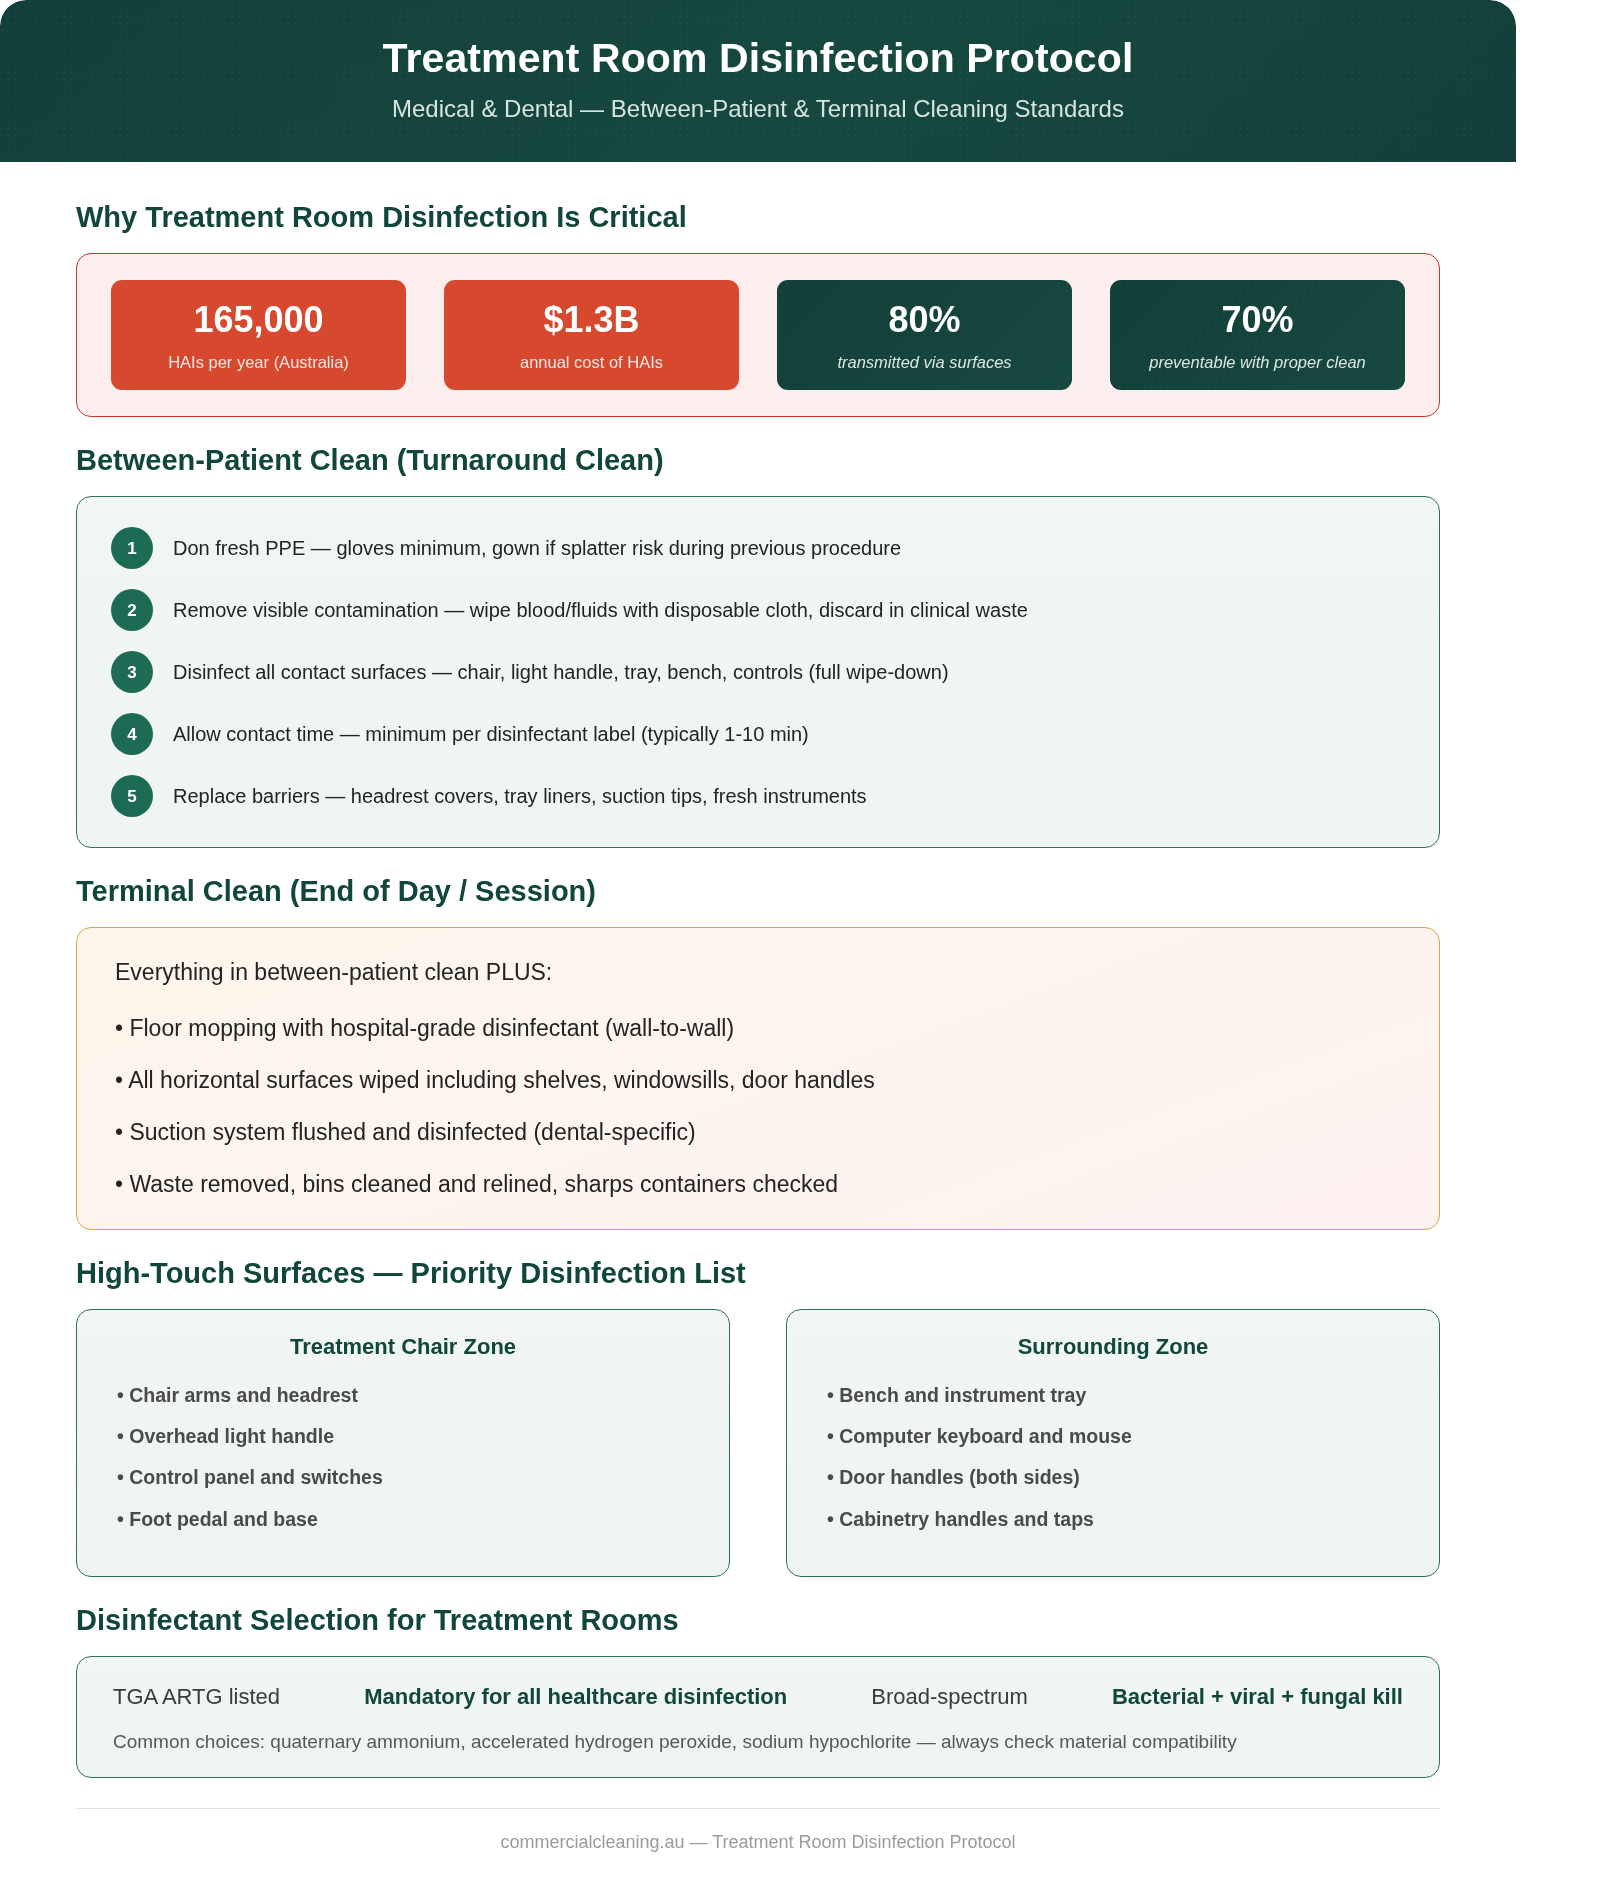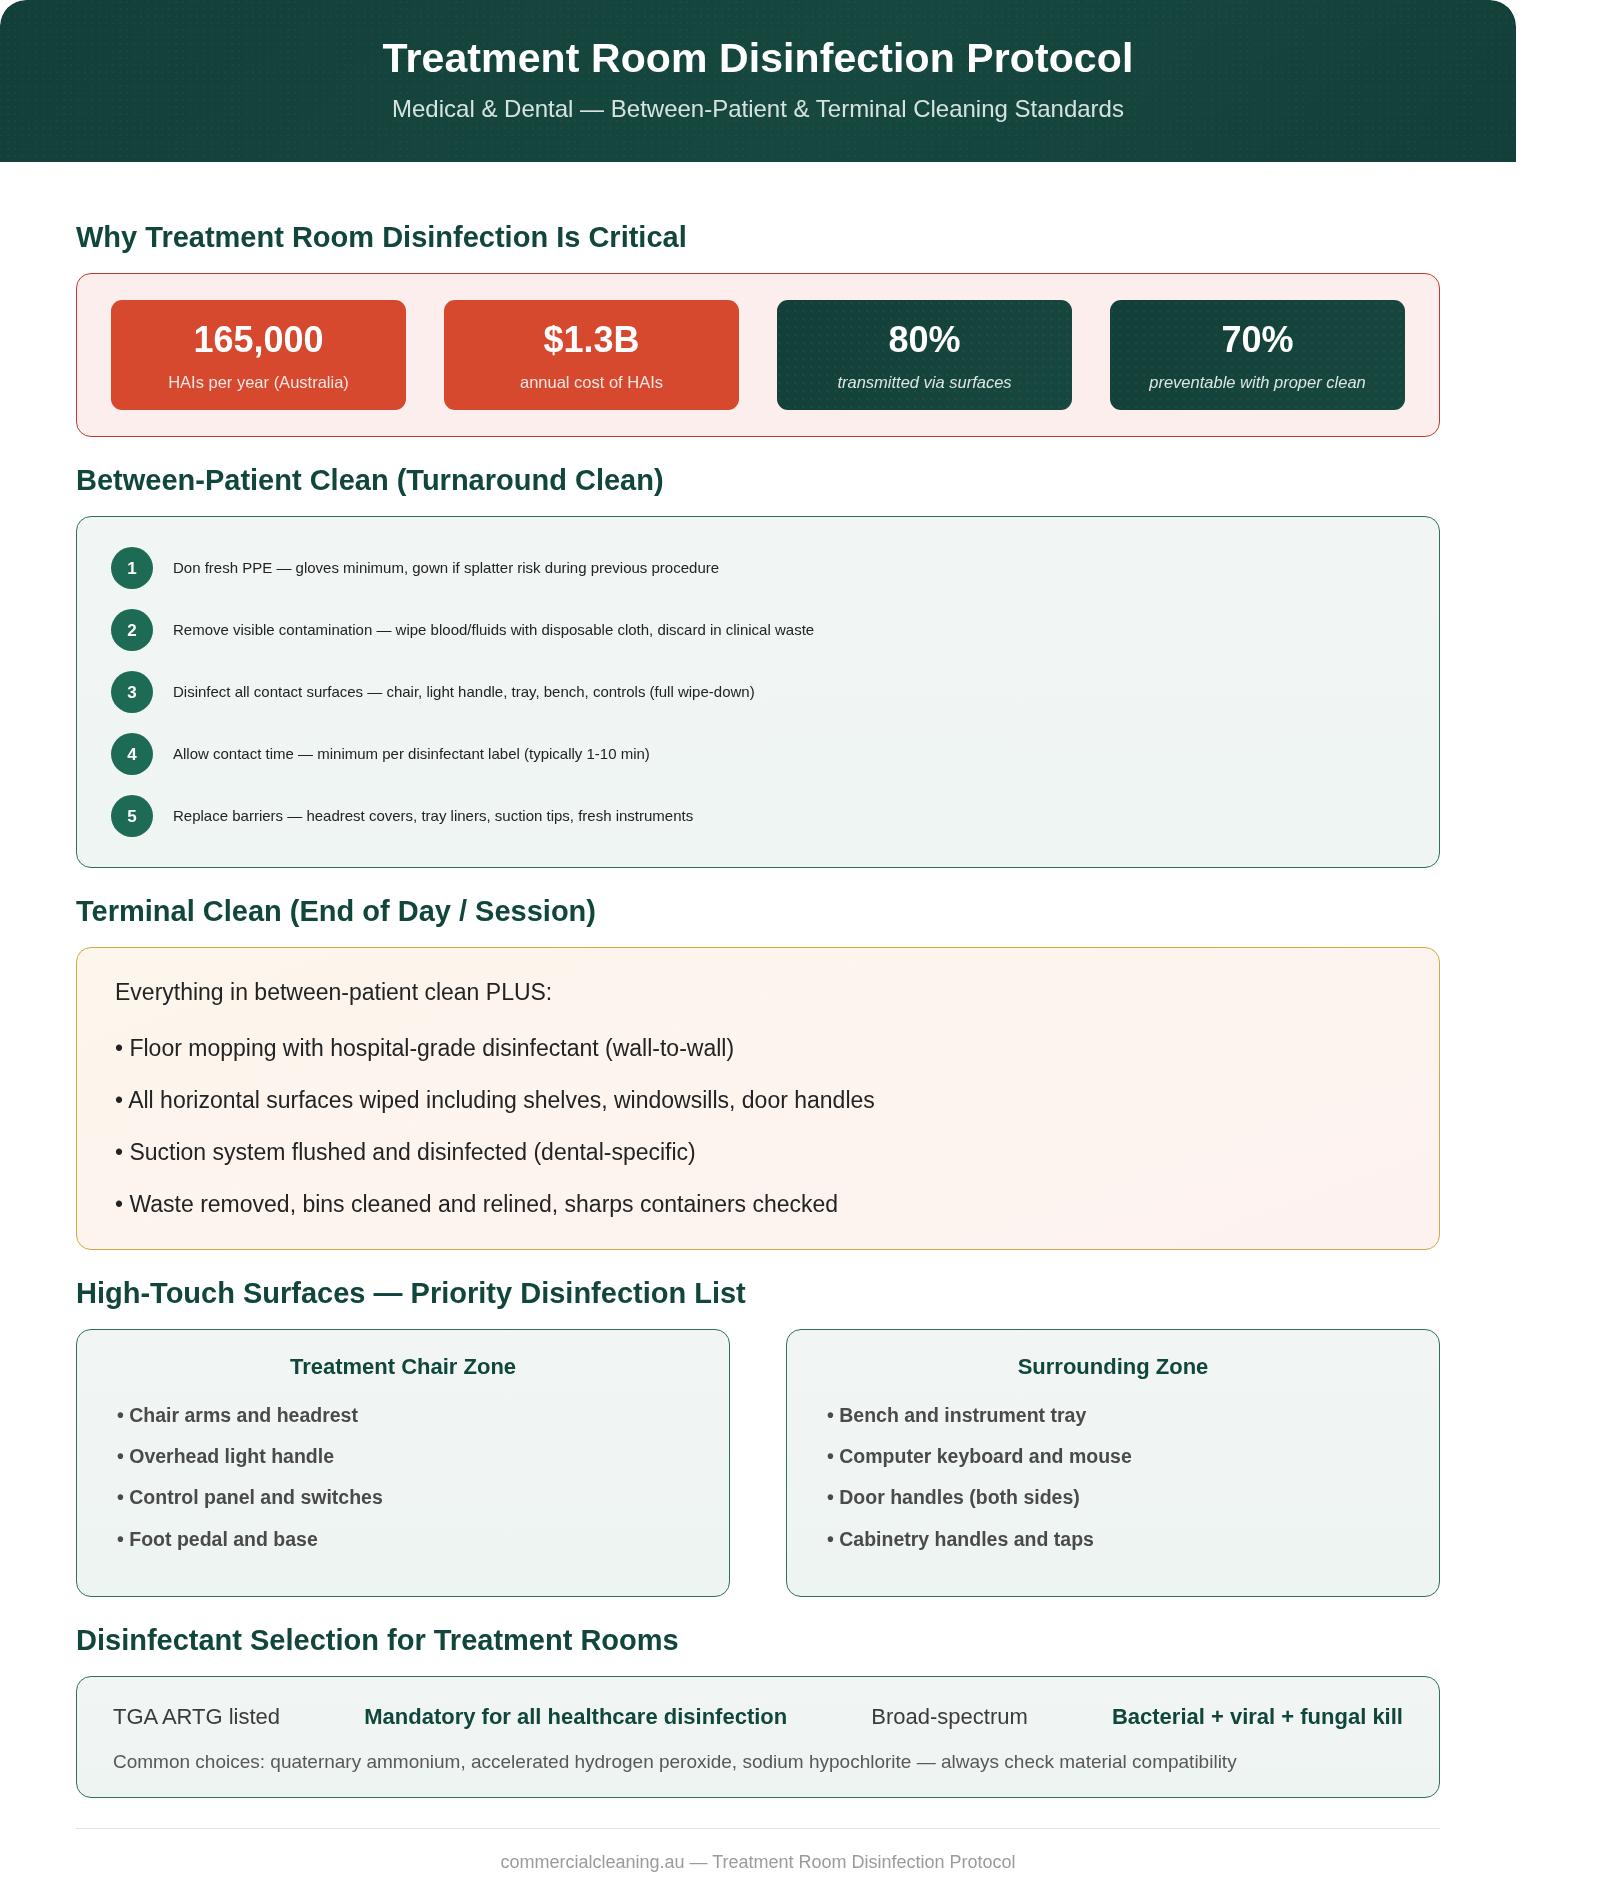--- a/index.html
+++ b/index.html
@@ -47,21 +47,21 @@
   .header .sub {
     margin-top: 12px;
     font-size: 24px;
     color: #d6e4e0;
     font-weight: normal;
     line-height: 1.25;
   }
 
   
   .body {
-    padding: 36px 76px 0 76px;
+    padding: 16px 76px 0 76px;
     box-sizing: border-box;
   }
 
   h2.section-title {
     margin: 26px 0 18px 0;
     font-size: 29px;
     font-weight: bold;
     color: #11463c;
     line-height: 1.2;
   }
@@ -129,21 +129,21 @@
     background: #1d6b55;
     color: #ffffff;
     font-size: 17px;
     font-weight: bold;
     display: flex;
     align-items: center;
     justify-content: center;
     line-height: 1;
   }
   .step .txt {
-    font-size: 15px;
+    font-size: 20px;
     color: #232323;
     line-height: 1.3;
   }
 
   
   .terminal-card {
     border: 1.5px solid #d4a843;
     border-radius: 15px;
     background: linear-gradient(160deg,#fdf6ec 0%, #fdf2f0 100%);
     padding: 30px 38px 30px 38px;

